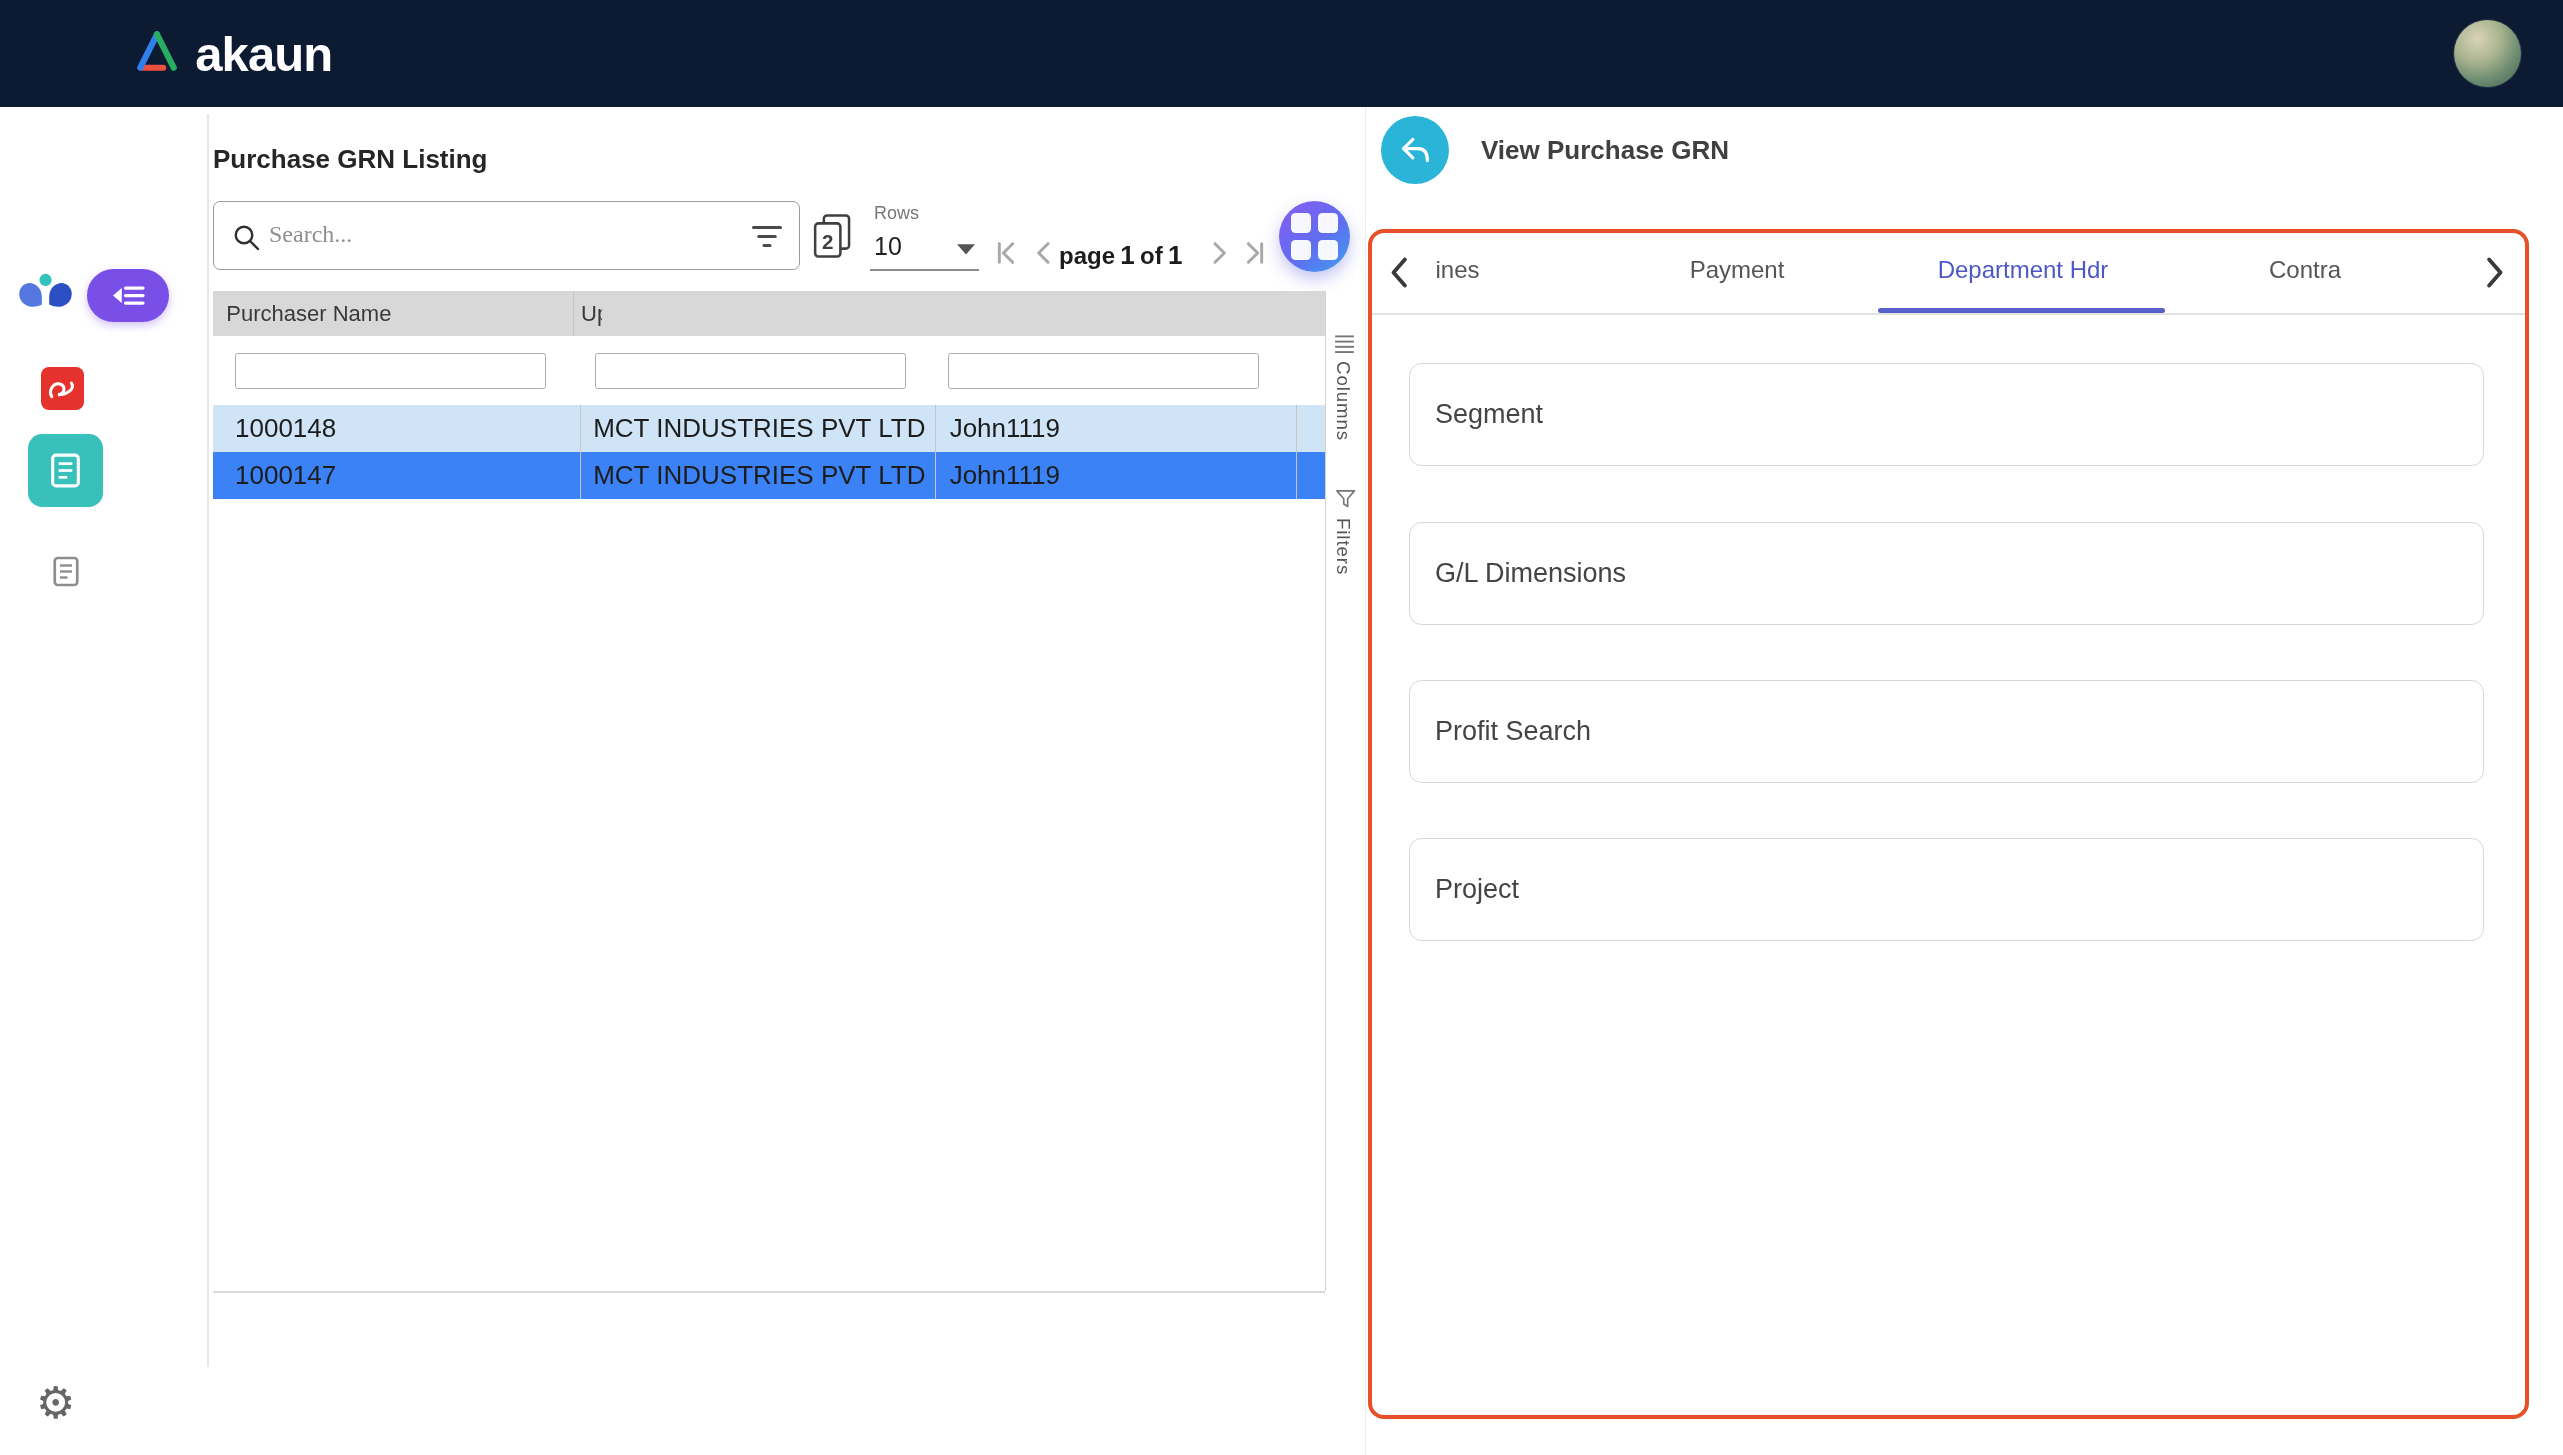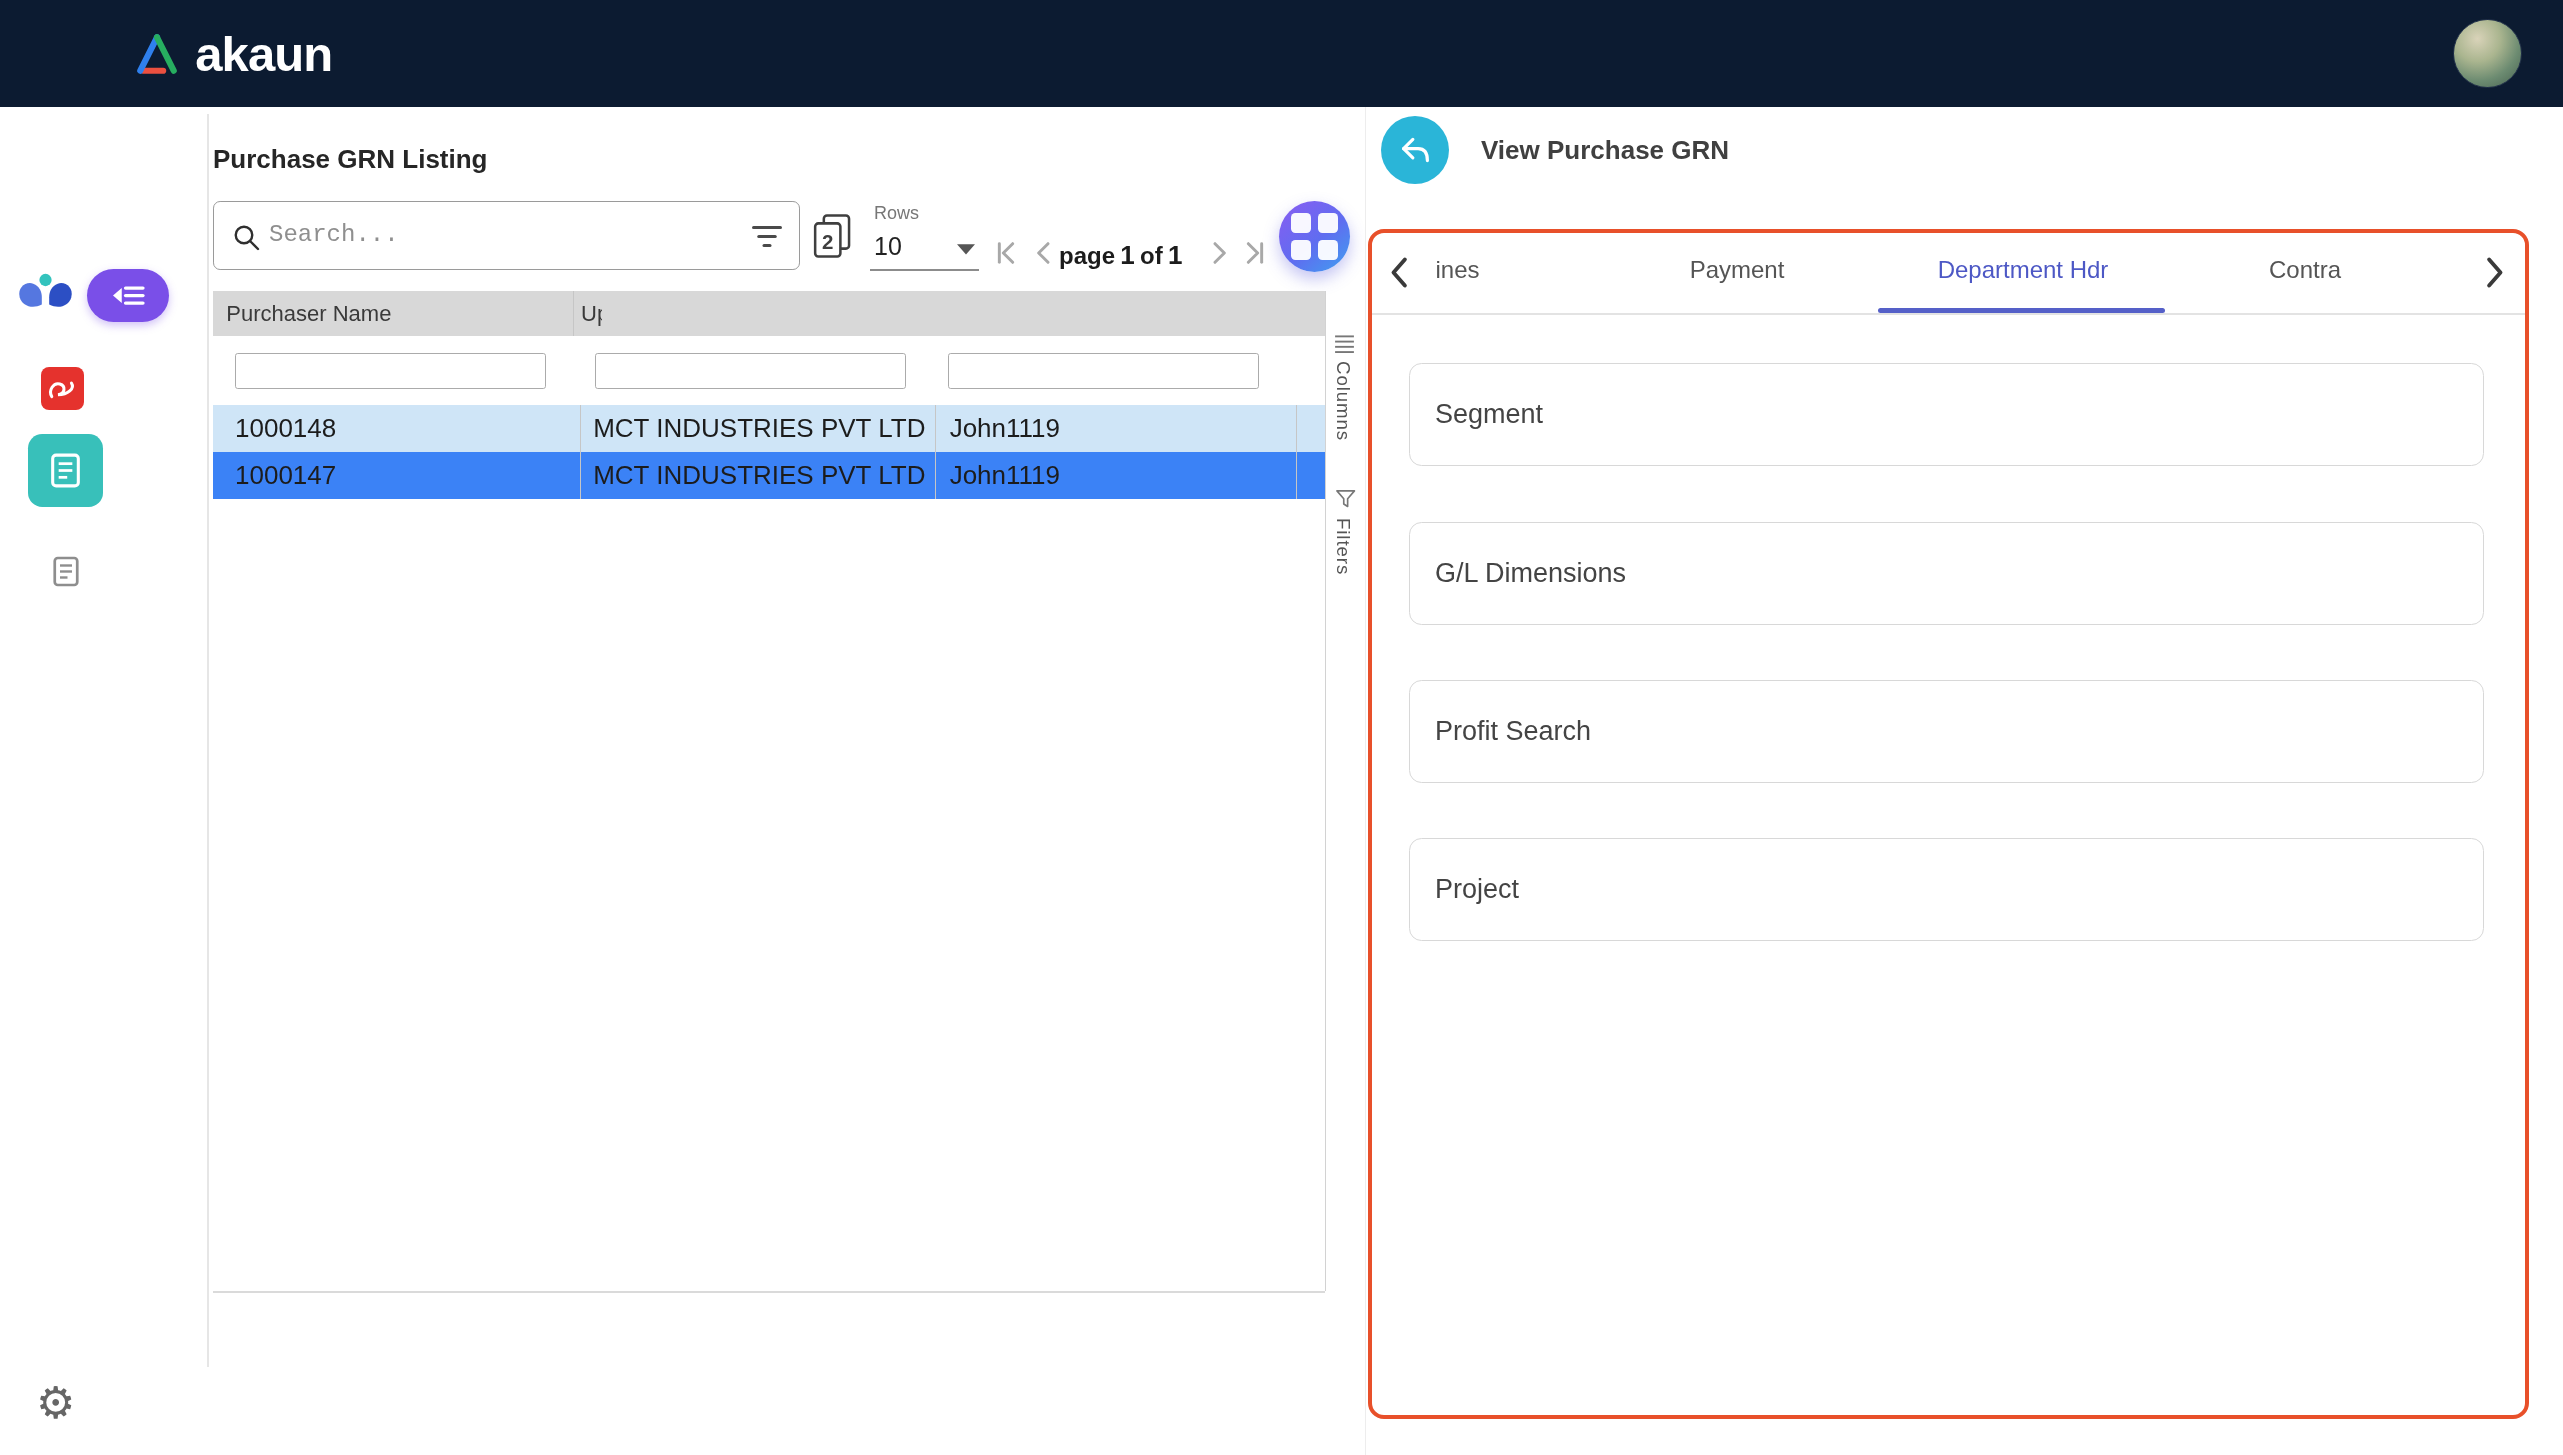--- a/index.html
+++ b/index.html
@@ -1,21 +1,21 @@
 <!DOCTYPE html>
 <html style="font-size:14.2px"><head>
 <meta charset="utf-8">
 <style>
   *{box-sizing:border-box;margin:0;padding:0}
   html,body{width:2563px;height:1456px}
   body{position:relative;font-family:"Liberation Sans","DejaVu Sans",sans-serif;background:#ffffff;overflow:hidden}
 
   
   #topbar{position:absolute;left:0;top:0;width:2563px;height:107px;background:#0c1b31}
-  #logo{position:absolute;left:133px;top:28.5px;display:flex;align-items:center;gap:14.2px;cursor:pointer}
+  #logo{position:absolute;left:133px;top:28.5px;display:flex;gap:14.2px;cursor:pointer}
   #brand{color:#fff;font-size:49px;font-weight:bold;letter-spacing:-0.9px;line-height:50px}
   #avatar{position:absolute;left:2453px;top:18.7px;width:69px;height:69px;border-radius:50%;
           background:radial-gradient(circle at 35% 28%,#d9d3b9 0%,#aab58f 35%,#6c8b71 65%,#455f4e 100%);
           border:1.8px solid #22314a;cursor:pointer}
 
   
   #sidebar{position:absolute;left:0;top:107px;width:133px;height:1349px;background:#fff}
   .sb-hands{position:absolute;left:16px;top:157px;width:59px;height:59px;cursor:pointer}
   .sb-pill{position:absolute;left:87px;top:162px;width:82px;height:53px;border-radius:27px;background:#7a4fe8;
            display:flex;align-items:center;justify-content:center;cursor:pointer;box-shadow:0 3.6px 9px rgba(122,79,232,.35)}
@@ -24,21 +24,21 @@
              display:flex;align-items:center;justify-content:center;cursor:pointer}
   .sb-doc{position:absolute;left:48px;top:445px;width:36px;height:39px;cursor:pointer}
   .sb-gear{position:absolute;left:36px;top:1271px;font-size:44px;color:#666;cursor:pointer;line-height:50px}
 
   
   #content-vline{position:absolute;left:207px;top:114px;width:1.8px;height:1253px;background:#e6e6e6}
   #listing-title{position:absolute;left:213px;top:144px;font-size:26px;color:#262626;font-weight:700}
 
   #search-box{position:absolute;left:213px;top:201px;width:587px;height:69px;border:1.8px solid #9a9a9a;border-radius:7.1px;background:#fff}
   #search-box svg.mag{position:absolute;left:16px;top:18.7px}
-  #search-input{position:absolute;left:55px;top:1.8px;width:463px;height:62px;border:none;outline:none;font-size:24px;color:#737373;font-family:Liberation Mono, monospace;background:transparent}
+  #search-input{position:absolute;left:55px;top:1.8px;width:463px;height:62px;border:none;outline:none;font-size:24px;color:#737373;font-family:Liberation Serif, serif;background:transparent}
   #search-input::placeholder{color:#8f8f8f}
   #search-filter{position:absolute;right:14.2px;top:21.4px;cursor:pointer}
 
   #pages-icon{position:absolute;left:812px;top:212px;cursor:pointer}
 
   .rows-label{position:absolute;left:874px;top:203px;font-size:18px;color:#777}
   .rows-select{position:absolute;left:874px;top:228px;width:105px;height:43px;cursor:pointer}
   .rows-select .val{font-size:25px;color:#222;line-height:37px}
   .rows-select svg{position:absolute;right:3.6px;top:16px}
   .rows-underline{position:absolute;left:870px;top:269px;width:109px;height:1.8px;background:#8c8c8c}

